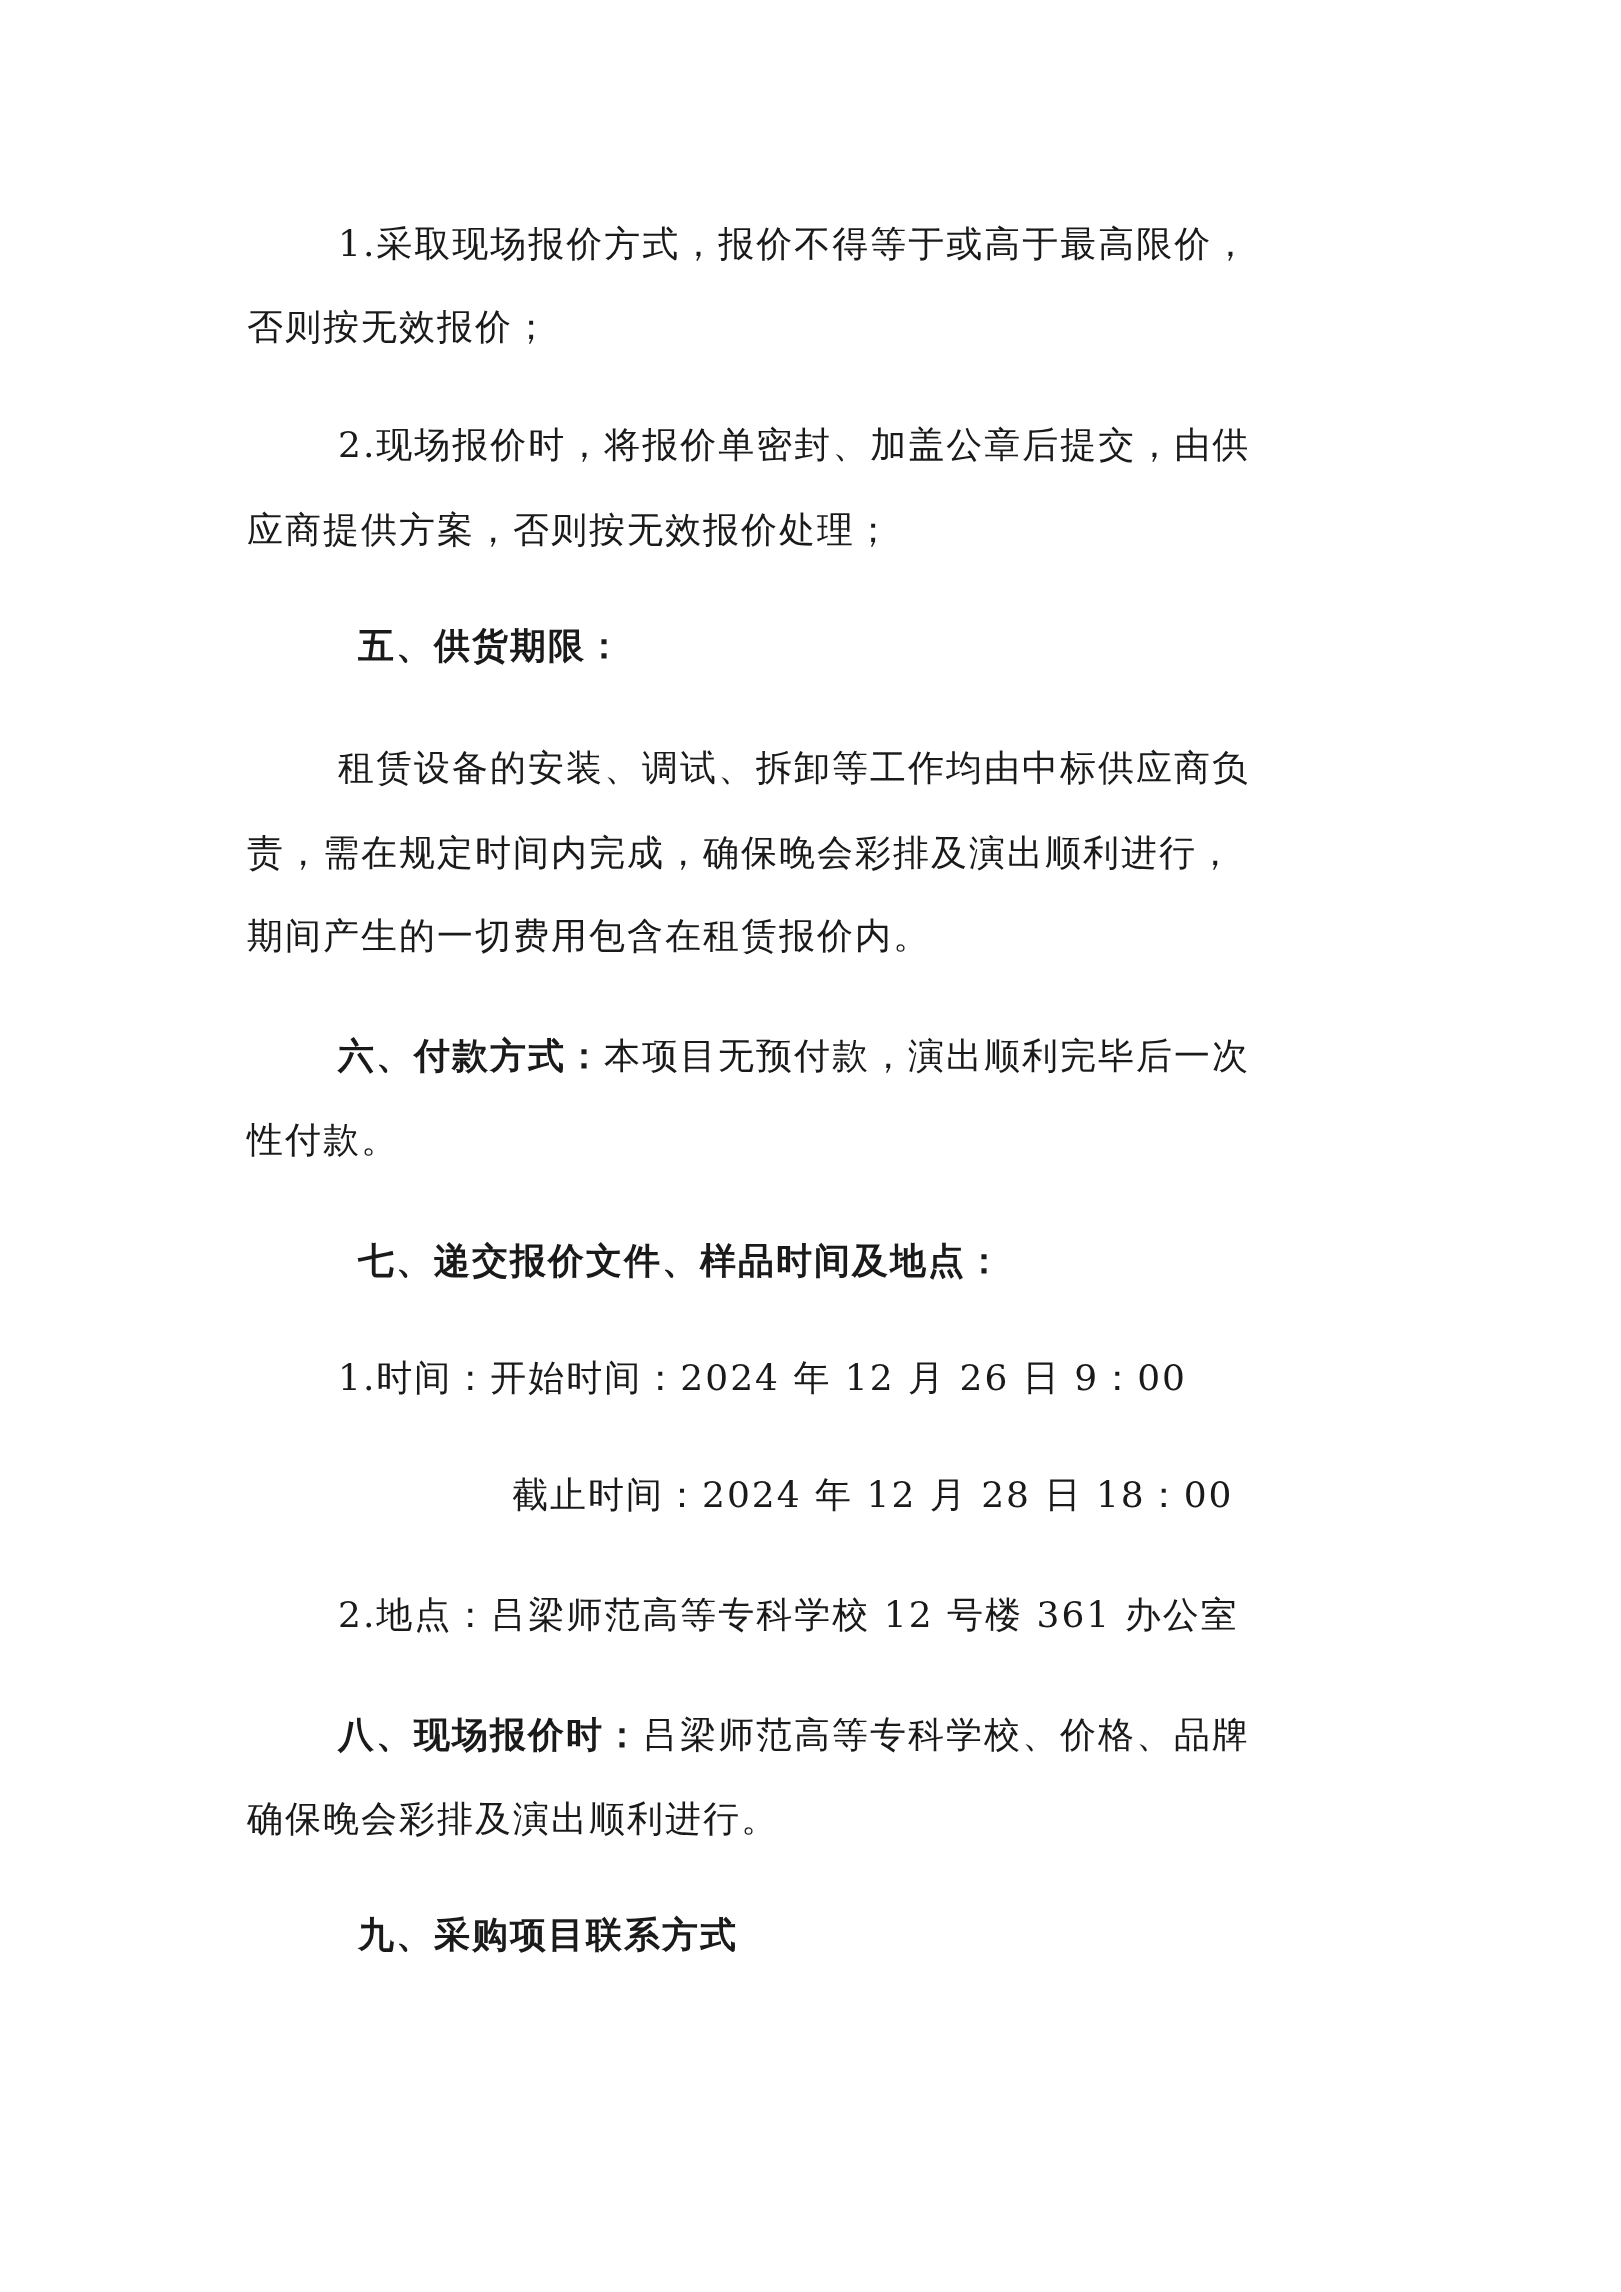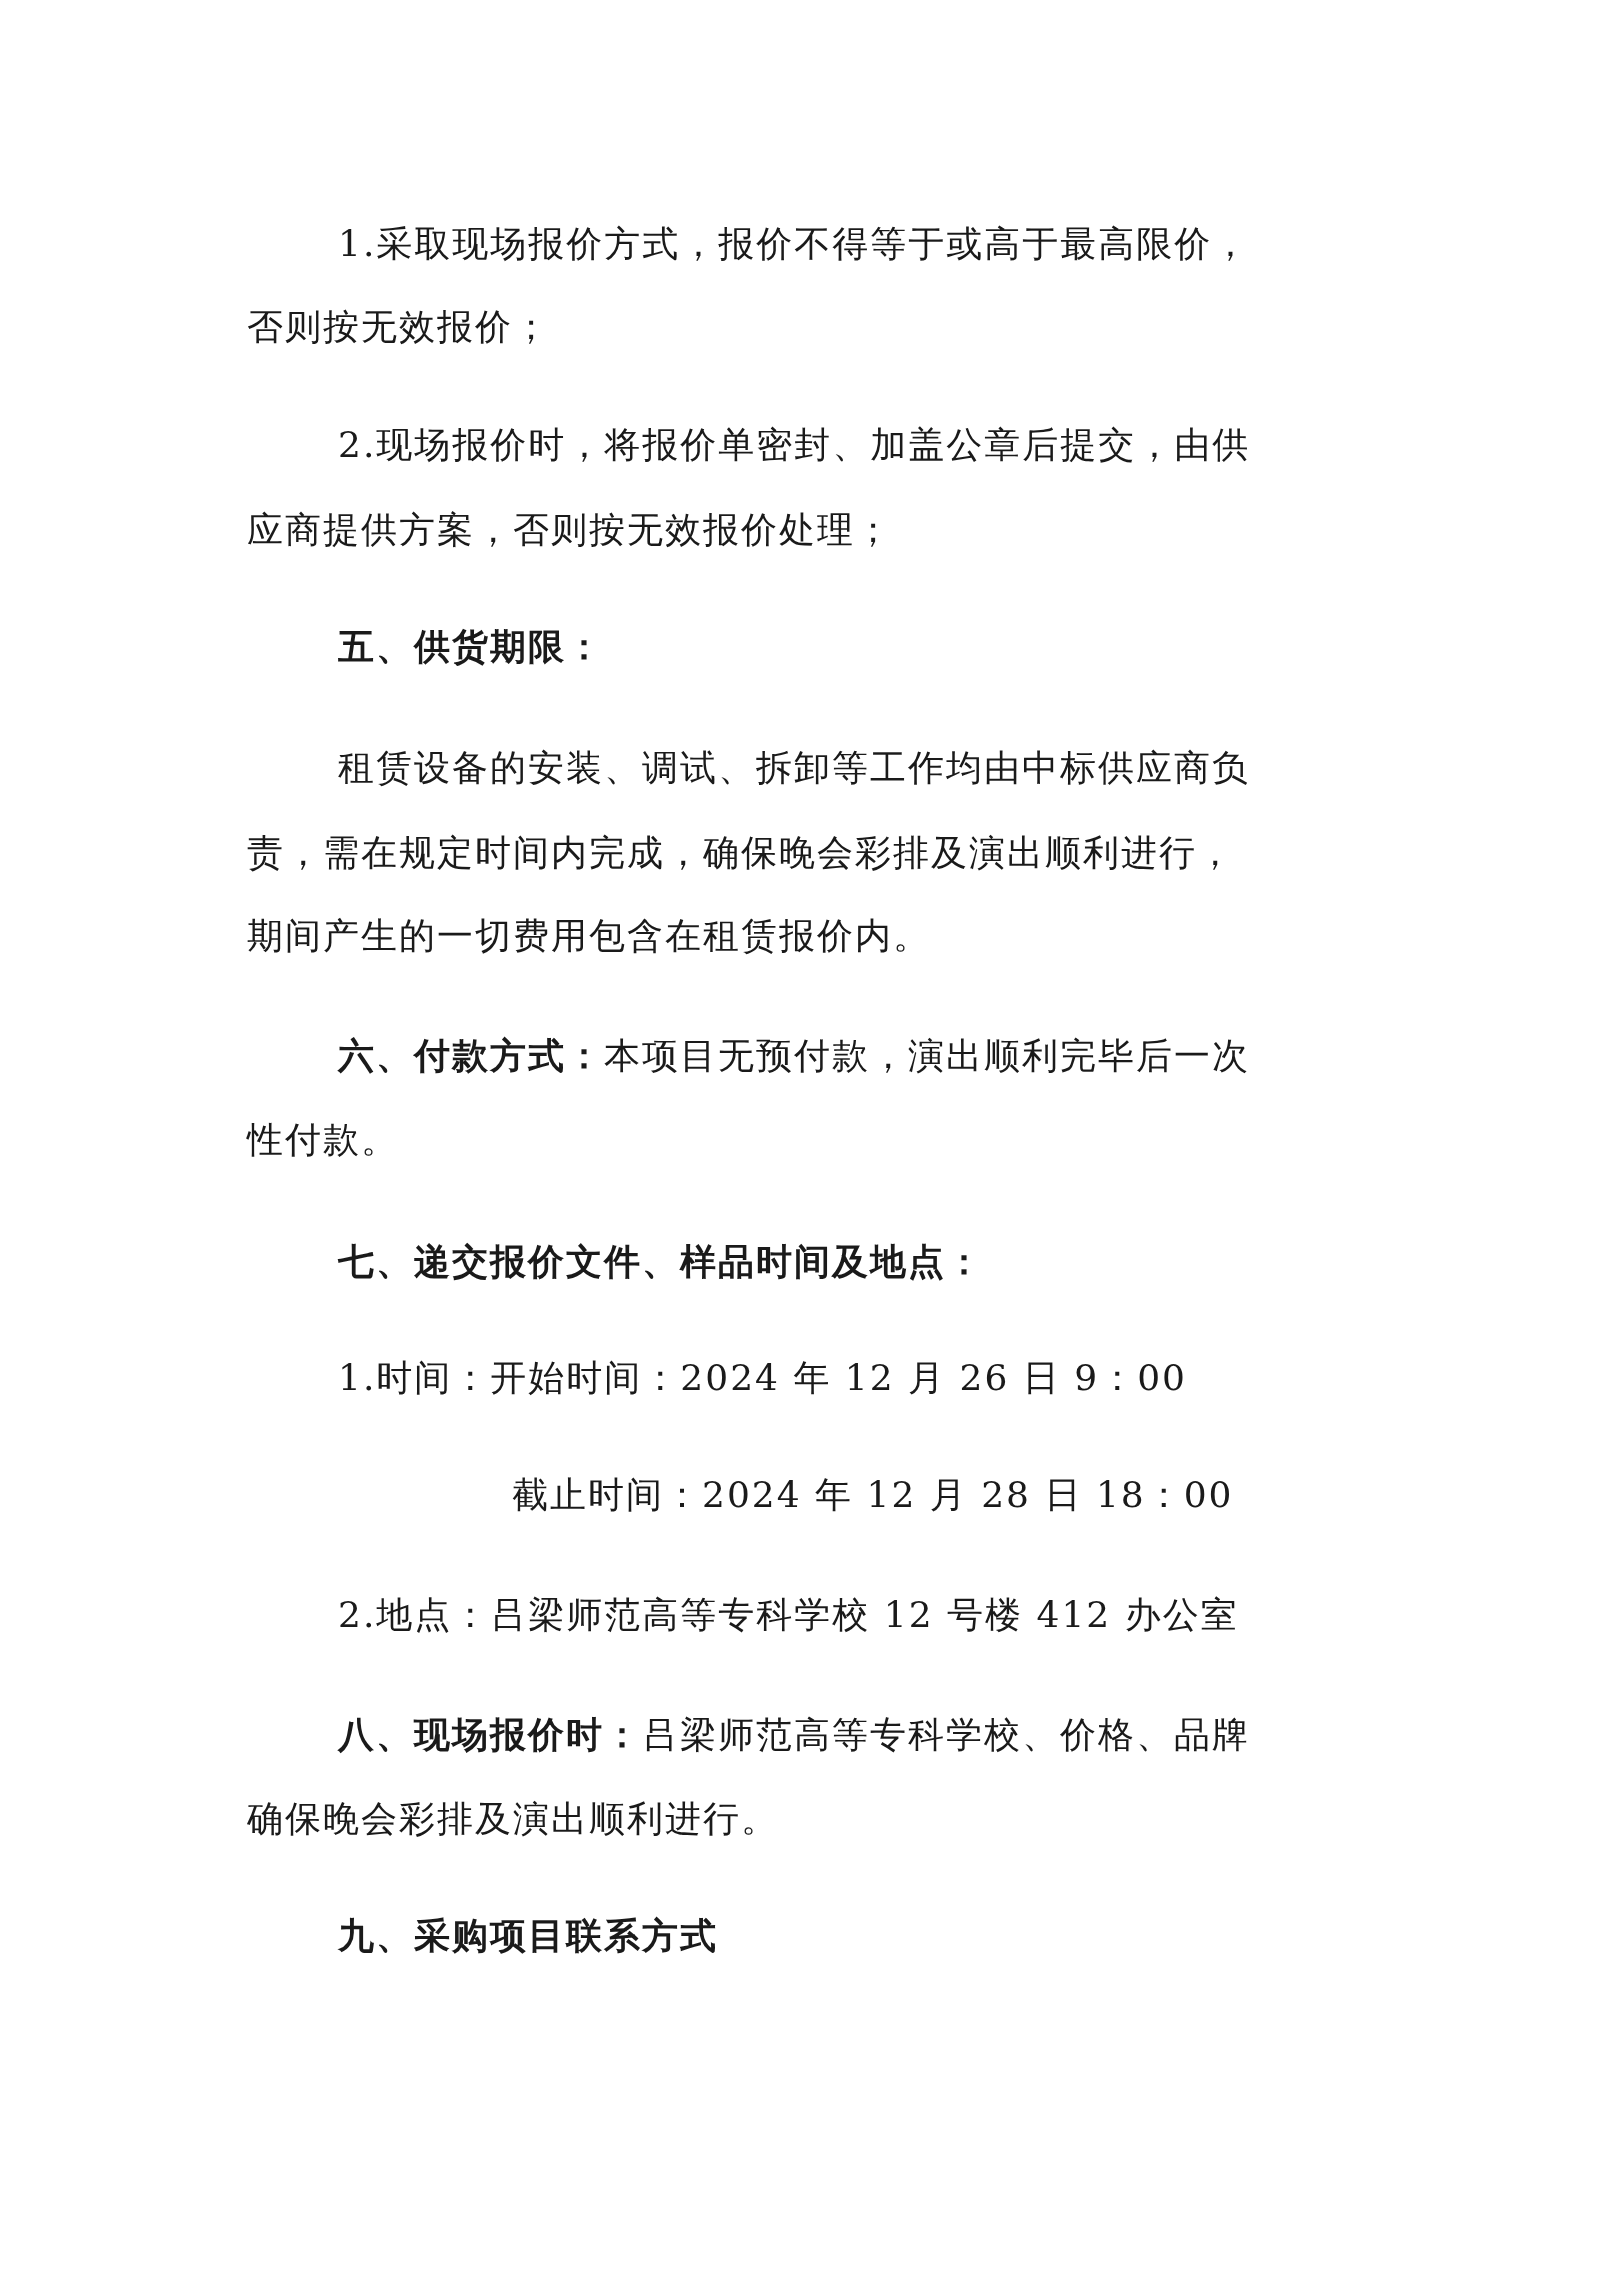--- a/index.html
+++ b/index.html
@@ -12,21 +12,21 @@
       position: absolute;
       font-size: 36px;
       line-height: 59px;
       height: 59px;
       white-space: nowrap;
       letter-spacing: 2px;
     }
     .indent { left: 338px; }
     .cont { left: 247px; }
     .indent2 { left: 512px; }
-    .bold { font-family: Liberation Sans, sans-serif; font-weight: bold; }
+    .bold { font-family: Liberation Serif, serif; font-weight: bold; margin-left: 20px; }
     .head-inline { font-family: "DejaVu Sans", "Liberation Sans", sans-serif; font-weight: bold; margin-top: 45px; }
   </style>
 </head>
 <body>
 
 <div>
 
   <div class="line indent" style="top:214px">1.采取现场报价方式，报价不得等于或高于最高限价，</div>
   <div class="line cont" style="top:297px">否则按无效报价；</div>
 
@@ -42,21 +42,21 @@
   <div class="line indent" style="top:1026px">
     <span class="head-inline">六、付款方式：</span><span>本项目无预付款，演出顺利完毕后一次</span>
   </div>
   <div class="line cont" style="top:1110px">性付款。</div>
 
   <div class="line indent bold" style="top:1232px">七、递交报价文件、样品时间及地点：</div>
 
   <div class="line indent" style="top:1348px">1.时间：开始时间：2024 年 12 月 26 日 9：00</div>
   <div class="line indent2" style="top:1465px">截止时间：2024 年 12 月 28 日 18：00</div>
 
-  <div class="line indent" style="top:1585px">2.地点：吕梁师范高等专科学校 12 号楼 412 办公室</div>
+  <div class="line indent" style="top:1585px">2.地点：吕梁师范高等专科学校 12 号楼 361 办公室</div>
 
   <div class="line indent" style="top:1705px">
     <span class="head-inline">八、现场报价时：</span><span>吕梁师范高等专科学校、价格、品牌</span>
   </div>
   <div class="line cont" style="top:1789px">确保晚会彩排及演出顺利进行。</div>
 
   <div class="line indent bold" style="top:1906px">九、采购项目联系方式</div>
 
 </div>
 

